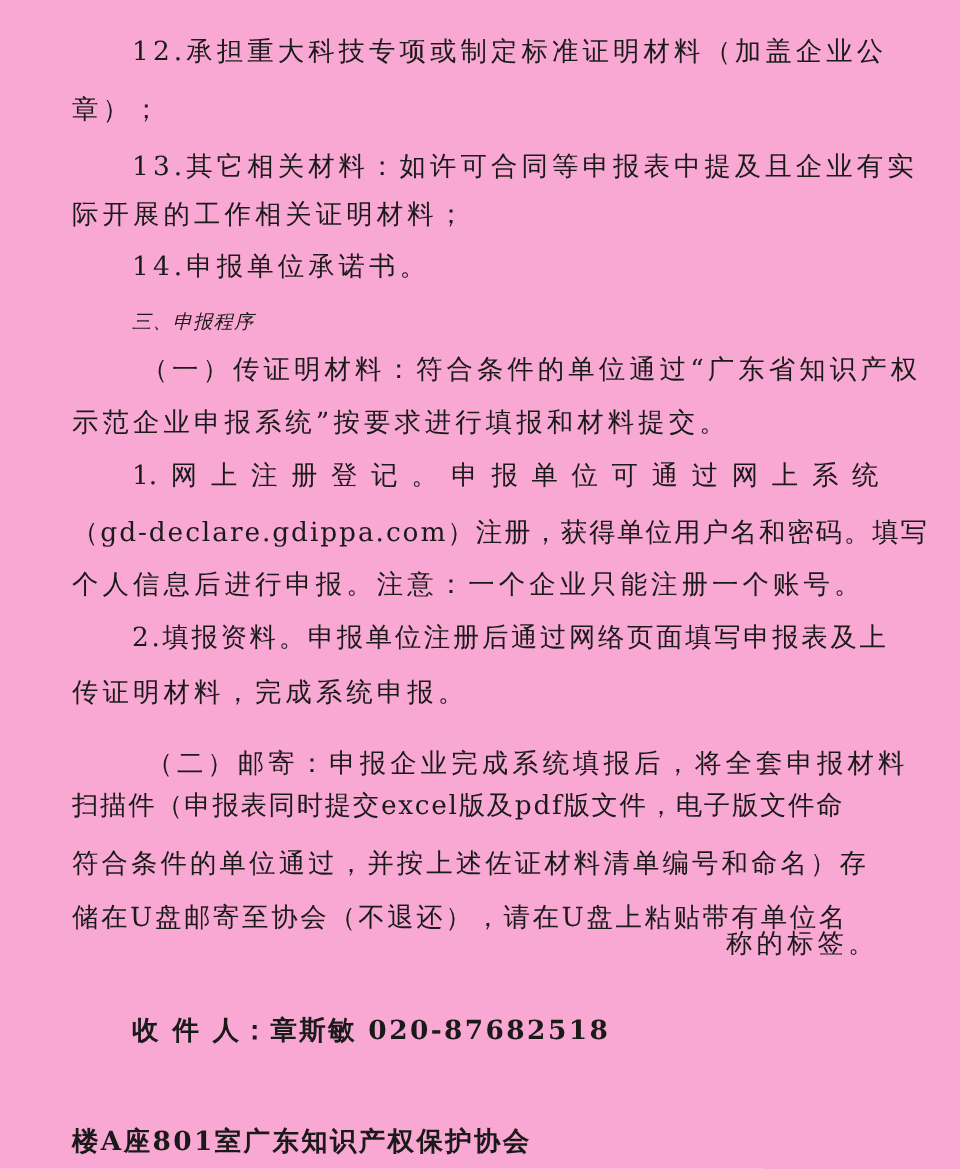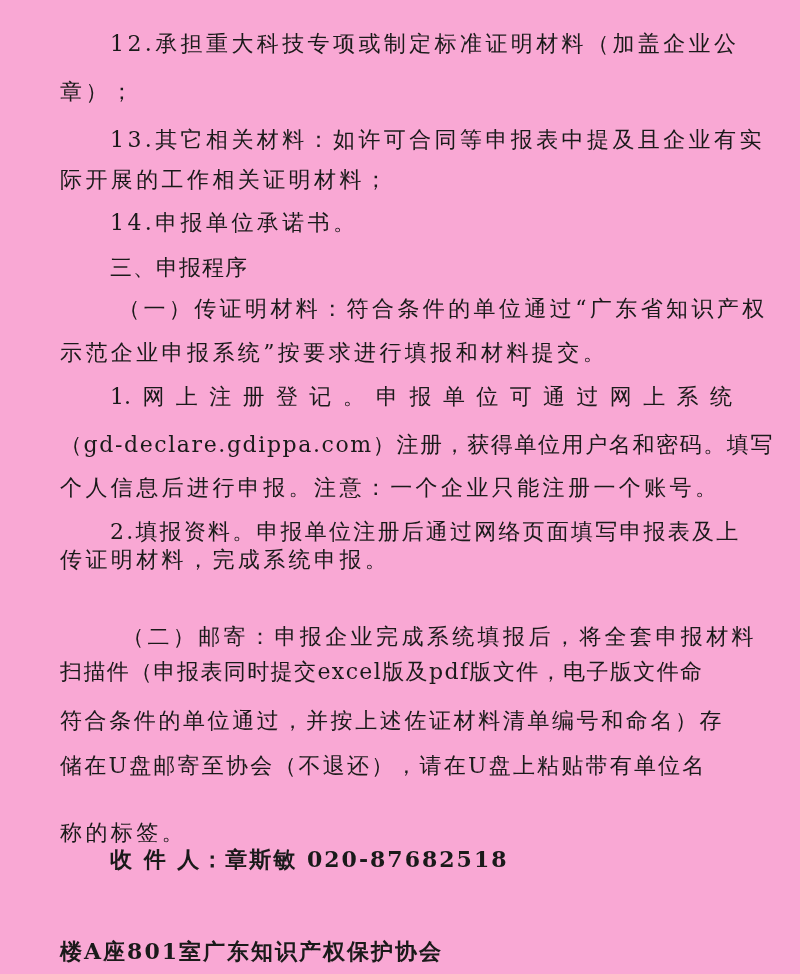--- a/index.html
+++ b/index.html
@@ -15,21 +15,21 @@
     position: absolute;
     left: 60px;
     width: 672px;
     white-space: nowrap;
     line-height: 30px;
     height: 30px;
     letter-spacing: 3.4px;
   }
   .indent { left: 110px; width: 622px; }
   .bold { font-weight: bold; }
-  .heading { font-family: "DejaVu Sans", "Liberation Sans", sans-serif; letter-spacing: 1px; font-size: 22px; }
+  .heading { font-family: "DejaVu Sans", "Liberation Sans", sans-serif; letter-spacing: 1px; font-size: 16px; font-style: italic; }
   .spread { text-align: justify; text-align-last: justify; letter-spacing: 0; }
 </style>
 </head>
 <body>
 
 <div class="page">
 
   <div class="line indent" style="top:29px;">12.承担重大科技专项或制定标准证明材料（加盖企业公</div>
   <div class="line" style="top:77px;">章）；</div>
 
@@ -41,25 +41,25 @@
   <div class="line indent heading" style="top:253px;">三、申报程序</div>
 
   <div class="line indent" style="top:294px; left:118px;">（一）传证明材料：符合条件的单位通过“广东省知识产权</div>
   <div class="line" style="top:338px;">示范企业申报系统”按要求进行填报和材料提交。</div>
 
   <div class="line indent spread" style="top:382px;">1.网上注册登记。申报单位可通过网上系统</div>
   <div class="line" style="top:430px; letter-spacing:1.6px;">（gd-declare.gdippa.com）注册，获得单位用户名和密码。填写</div>
   <div class="line" style="top:473px;">个人信息后进行申报。注意：一个企业只能注册一个账号。</div>
 
   <div class="line indent" style="top:517px; letter-spacing:2.2px;">2.填报资料。申报单位注册后通过网络页面填写申报表及上</div>
-  <div class="line" style="top:545px;">传证明材料，完成系统申报。</div>
+  <div class="line" style="top:563px;">传证明材料，完成系统申报。</div>
 
   <div class="line indent" style="top:622px; left:122px; width:610px;">（二）邮寄：申报企业完成系统填报后，将全套申报材料</div>
   <div class="line" style="top:657px; letter-spacing:1.4px;">扫描件（申报表同时提交excel版及pdf版文件，电子版文件命</div>
   <div class="line" style="top:706px; letter-spacing:2.6px;">符合条件的单位通过，并按上述佐证材料清单编号和命名）存</div>
   <div class="line" style="top:751px; letter-spacing:2.2px;">储在U盘邮寄至协会（不退还），请在U盘上粘贴带有单位名</div>
-  <div class="line" style="top:818px;">称的标签。</div>
+  <div class="line" style="top:772px;text-align:right;">称的标签。</div>
 
   <div class="line indent bold" style="top:844px; letter-spacing:2px;">收 件 人：章斯敏 020-87682518</div>
 
   <div class="line bold" style="top:936px; letter-spacing:2px;">楼A座801室广东知识产权保护协会</div>
 
 </div>
 
 </body></html>

